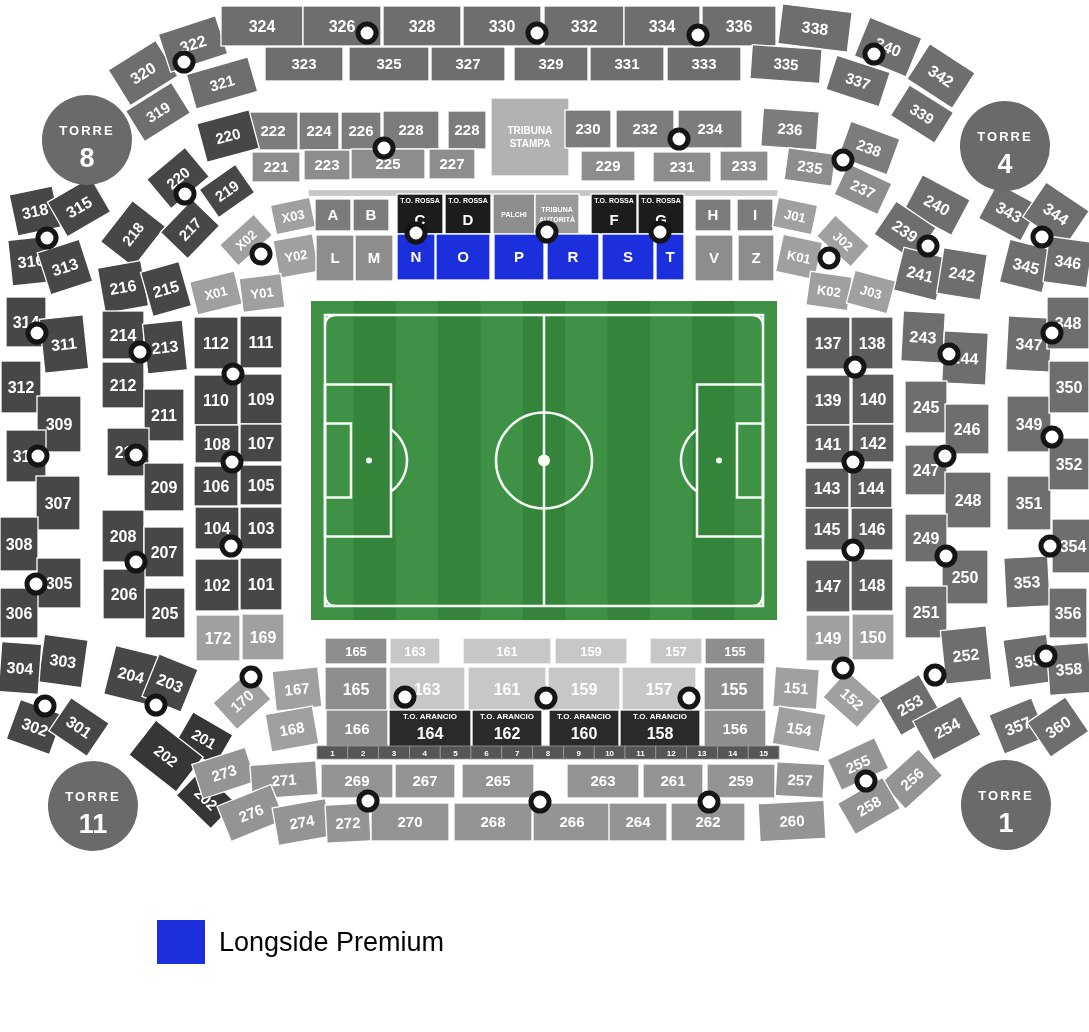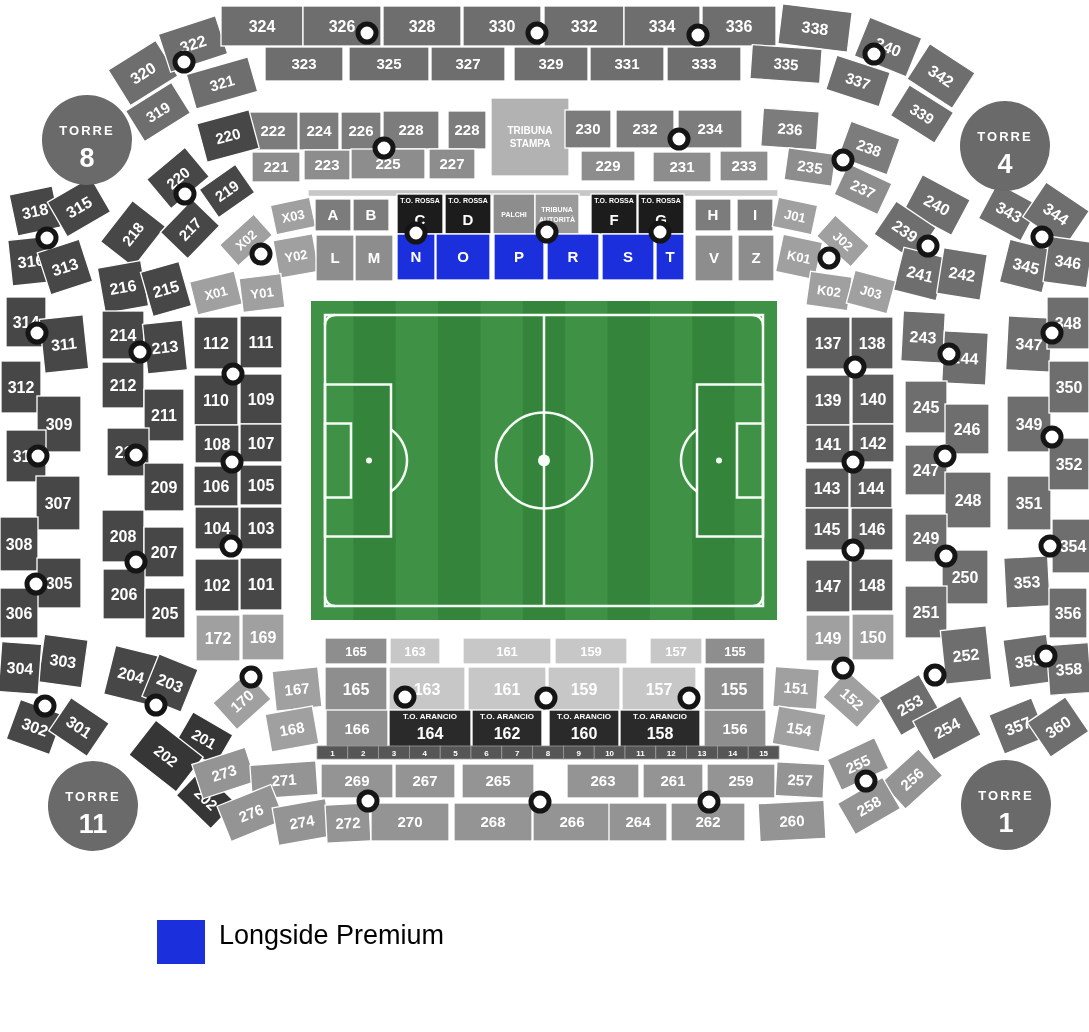--- a/index.html
+++ b/index.html
@@ -1,21 +1,21 @@
 <!DOCTYPE html>
 <html><head>
 <meta charset="utf-8">
 <style>
   html,body{margin:0;padding:0;background:#fff;}
   .stage{position:relative;width:1089px;height:1032px;background:#fff;overflow:hidden;
          font-family:"Liberation Sans",sans-serif;}
   svg text{font-family:"Liberation Sans",sans-serif;}
   svg .lb{fill:#fff;font-weight:bold;text-anchor:middle;}
   svg .sm{fill:#fff;text-anchor:middle;font-weight:bold;}
-  .legend{position:absolute;left:157px;top:920px;display:flex;gap:14px;}
+  .legend{position:absolute;left:157px;top:920px;display:flex;align-items:center;gap:14px;}
   .swatch{width:48px;height:44px;display:inline-block;}
   .legend-label{font-size:27px;color:#000;}
 </style>
 </head>
 <body>
 
 <div class="stage">
   <svg id="stadium-svg" viewBox="0 0 1089 1032" width="1089" height="1032">
       <g>
         <rect x="311" y="301" width="466" height="319" fill="#3f9245"></rect>

